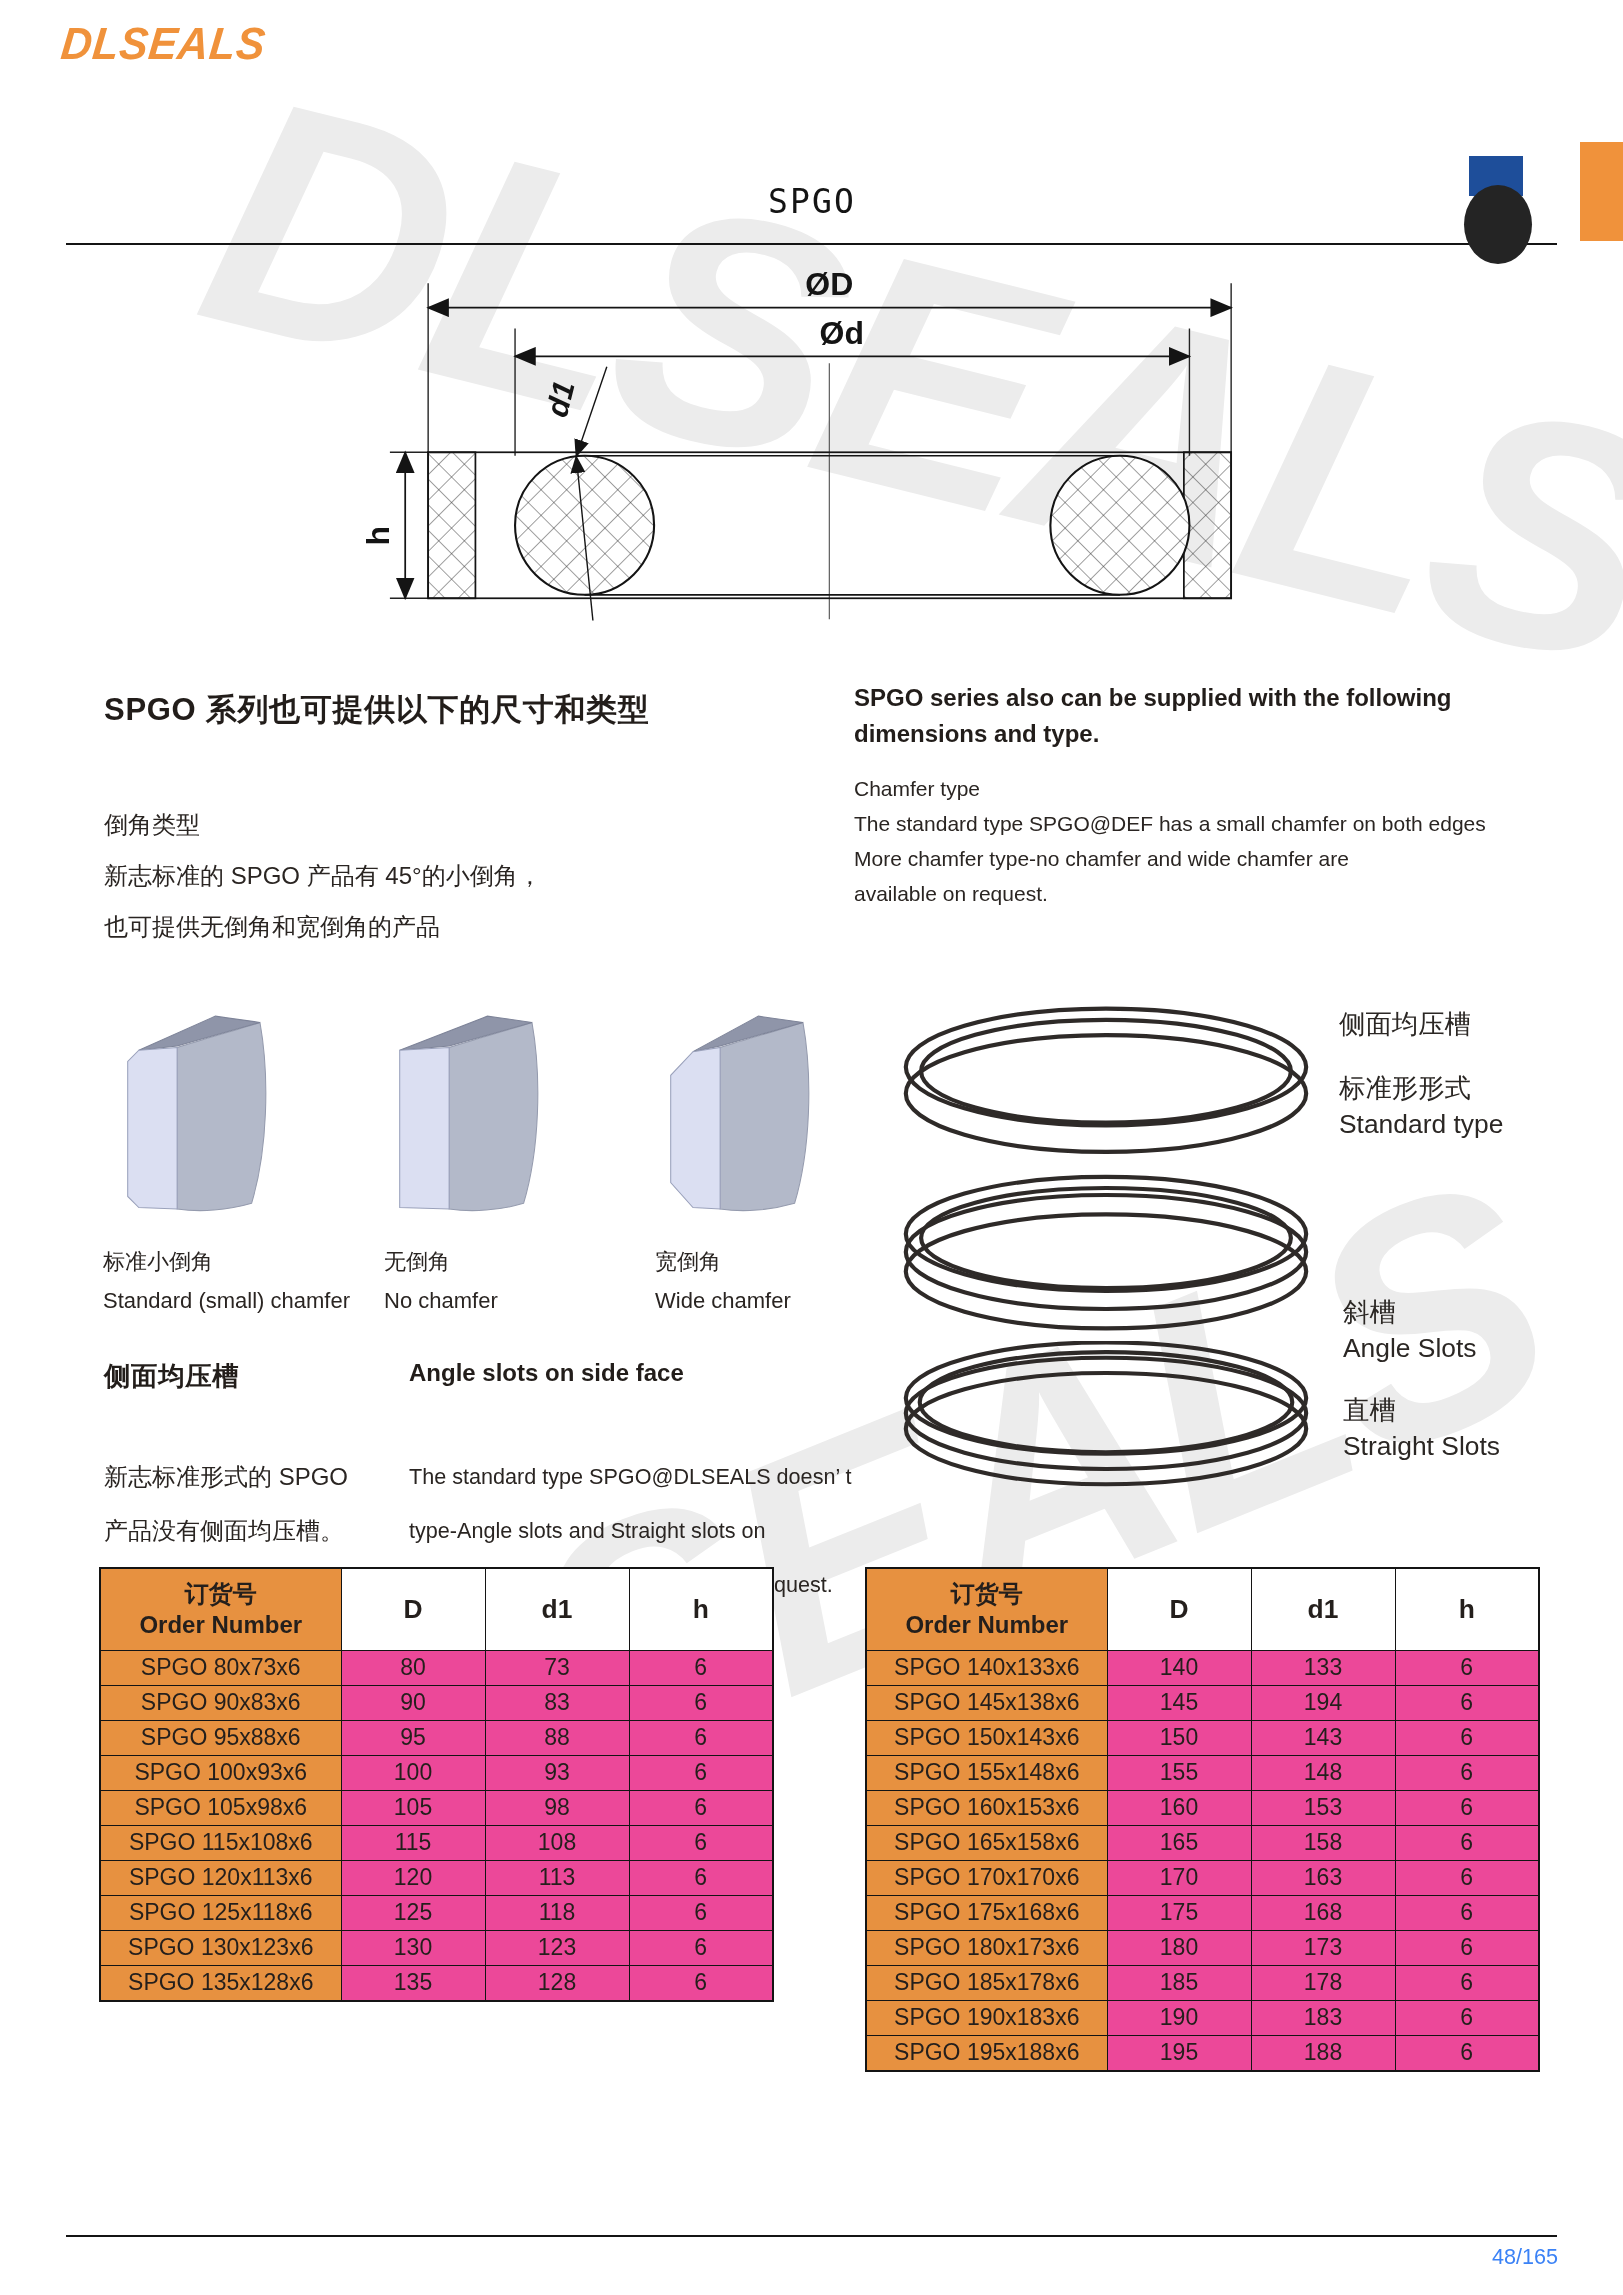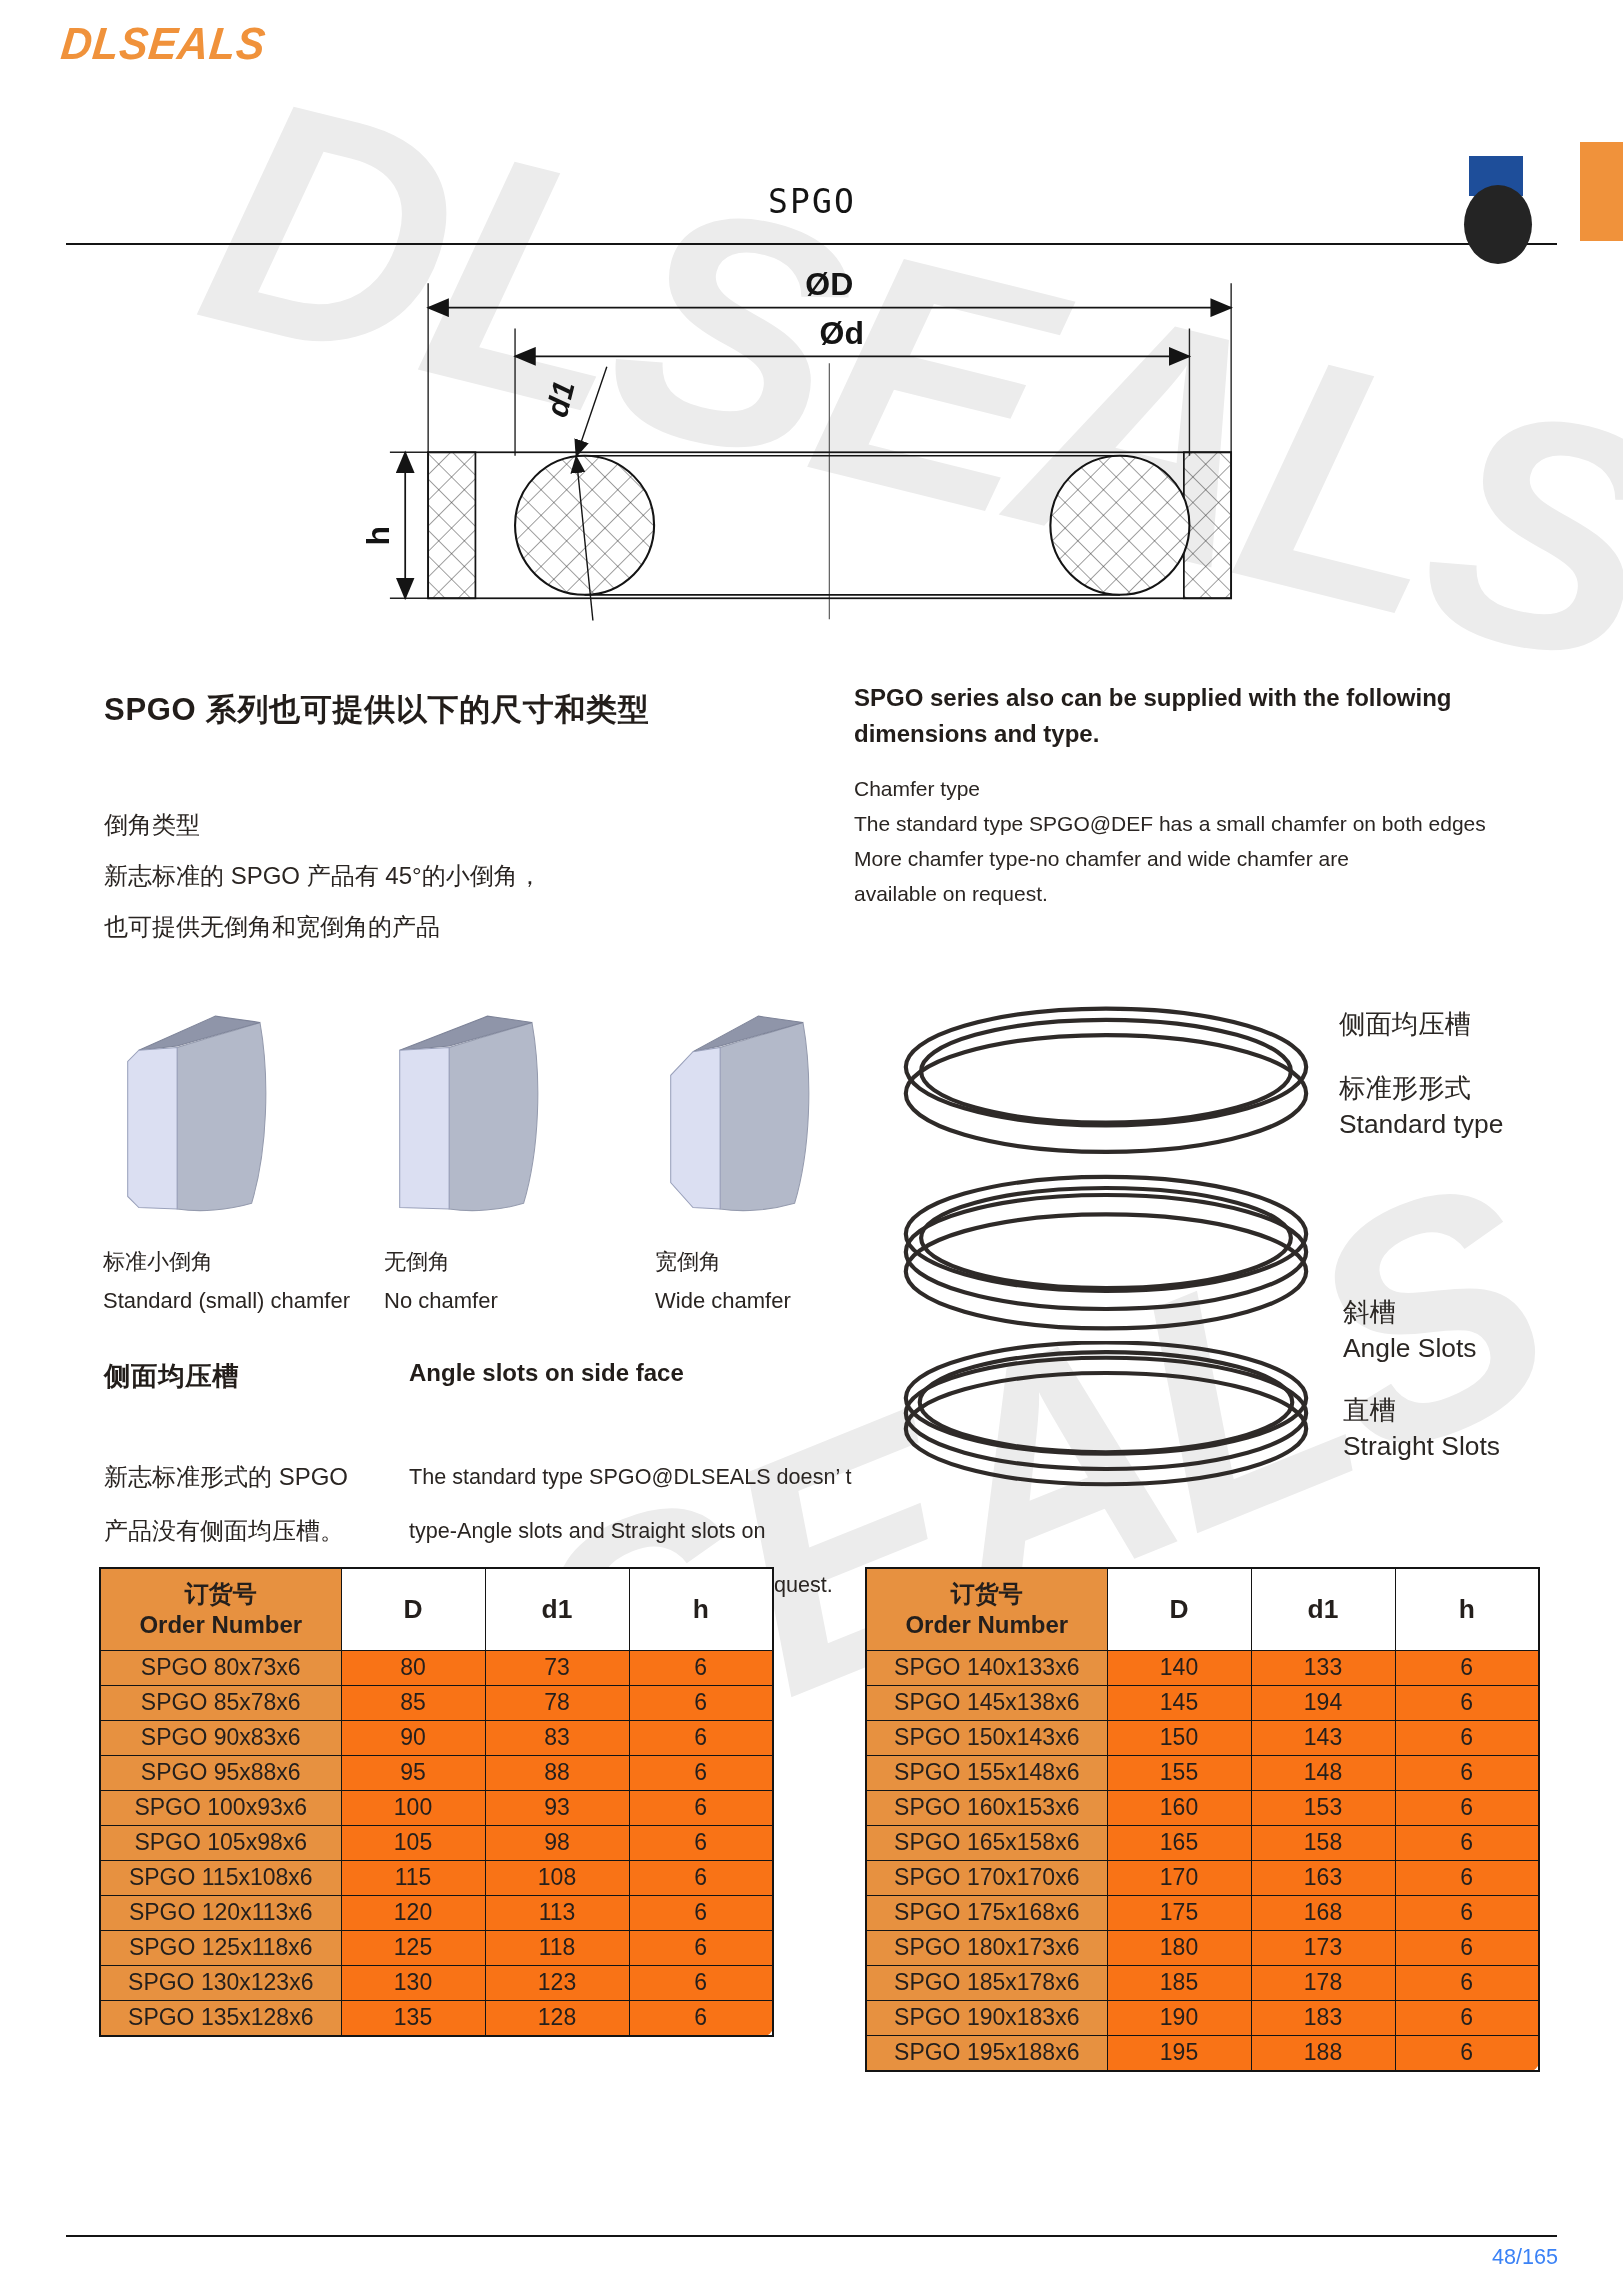--- a/index.html
+++ b/index.html
@@ -47,21 +47,21 @@
 
   .ring-label{font-size:26.4px;color:#2b2724;line-height:35px;}
   #ring1-label-zh1{left:1339px;top:1007px;}
   #ring1-label-zh2{left:1339px;top:1071px;}
   #ring1-label-en{left:1339px;top:1107px;}
   #ring2-label-zh{left:1343px;top:1295px;}
   #ring2-label-en{left:1343px;top:1331px;}
   #ring3-label-zh{left:1343px;top:1393px;}
   #ring3-label-en{left:1343px;top:1429px;}
 
-  table.spec{border-collapse:collapse;table-layout:fixed;background:#f97316;border-radius:13px;}
+  table.spec{border-collapse:collapse;table-layout:fixed;background:#ec4899;}
   table.spec,table.spec th,table.spec td{border:1.4px solid #141414;}
   table.spec{border-width:2.1px;}
   table.spec th,table.spec td{padding:0;text-align:center;vertical-align:middle;
       font-family:"Liberation Sans",sans-serif;color:#241f1c;}
   th.oc,td.oc{background:#E79140;}
   .col-order{width:241px;}.col-num{width:144px;}
   tr.hdr{height:82px;}
   tr.hdr .h-zh{font-size:24px;font-weight:700;line-height:31px;}
   tr.hdr .h-en{font-size:24px;font-weight:700;line-height:31px;}
   tr.hdr th.dim{font-size:26.4px;font-weight:600;background:#fff;}
@@ -245,26 +245,20 @@
       </tr>
     </thead>
     <tbody>
         <tr>
           <td class="oc">SPGO 80x73x6</td>
           <td>80</td>
           <td>73</td>
           <td>6</td>
         </tr>
         <tr>
-          <td class="oc">SPGO 85x78x6</td>
-          <td>85</td>
-          <td>78</td>
-          <td>6</td>
-        </tr>
-        <tr>
           <td class="oc">SPGO 90x83x6</td>
           <td>90</td>
           <td>83</td>
           <td>6</td>
         </tr>
         <tr>
           <td class="oc">SPGO 95x88x6</td>
           <td>95</td>
           <td>88</td>
           <td>6</td>

